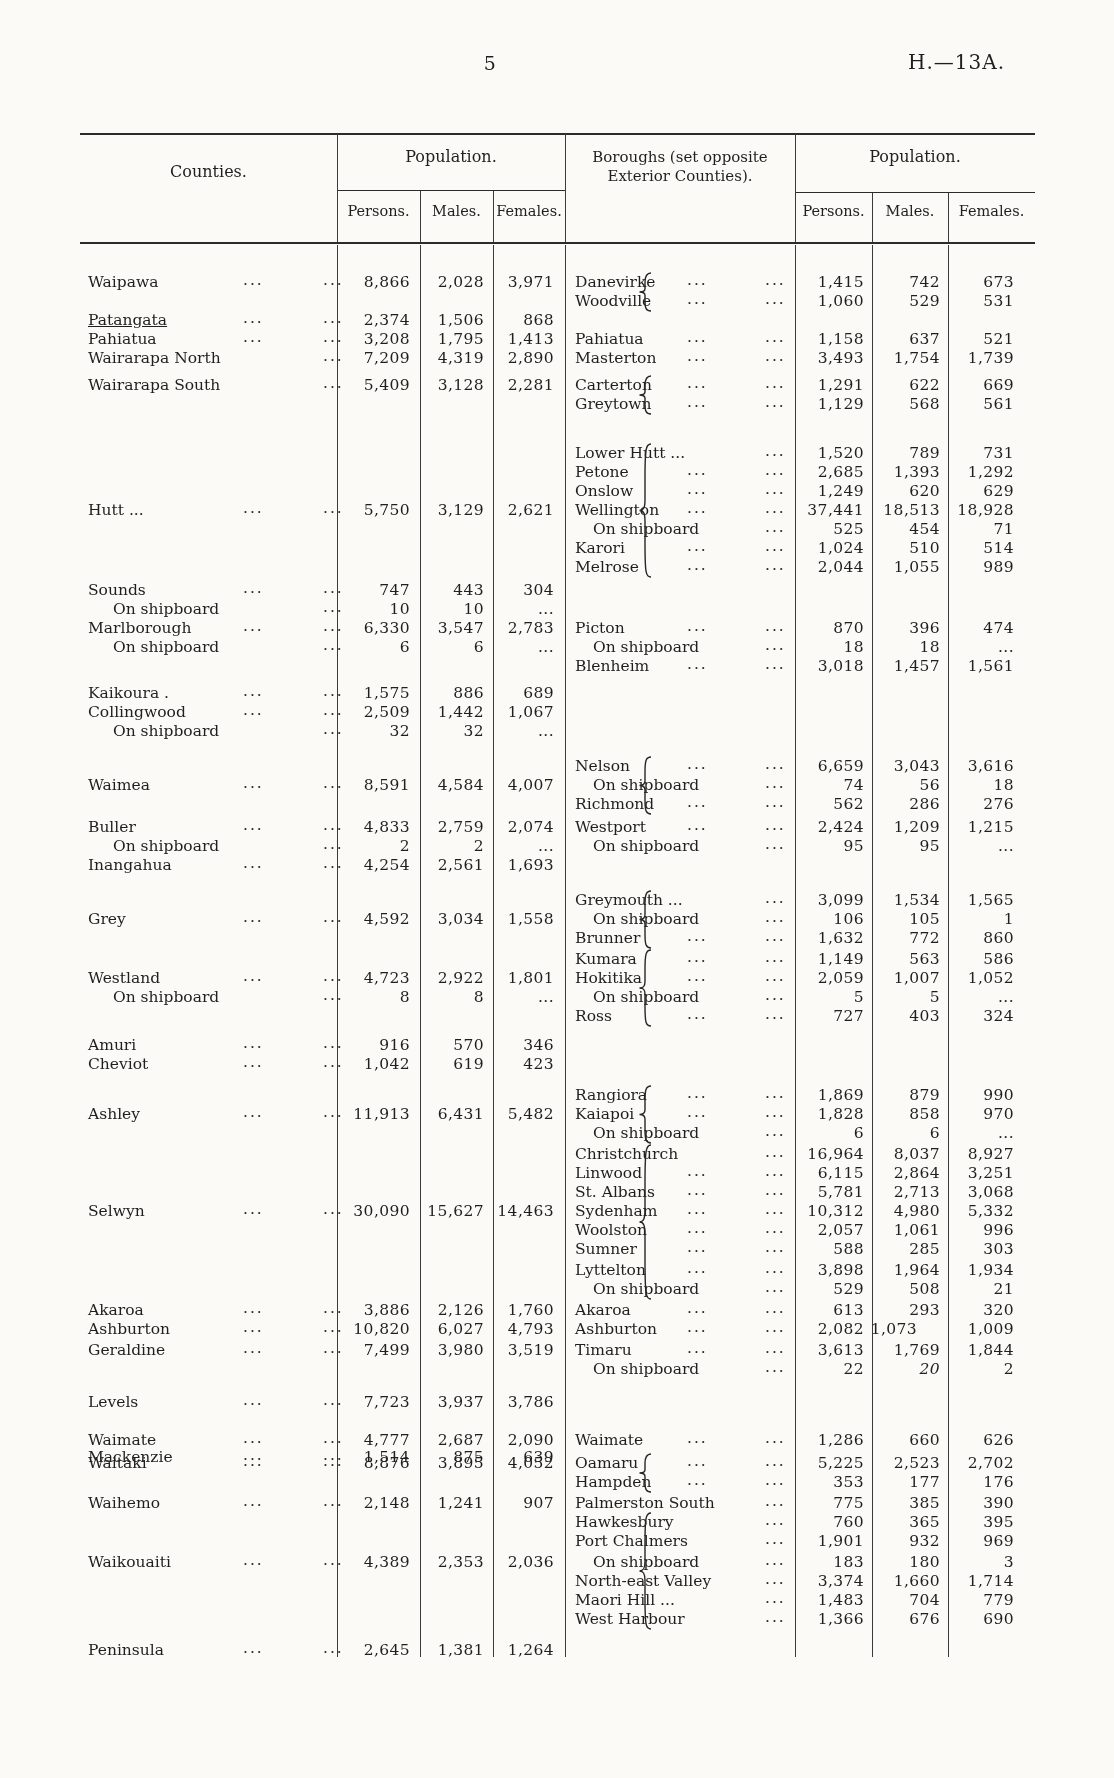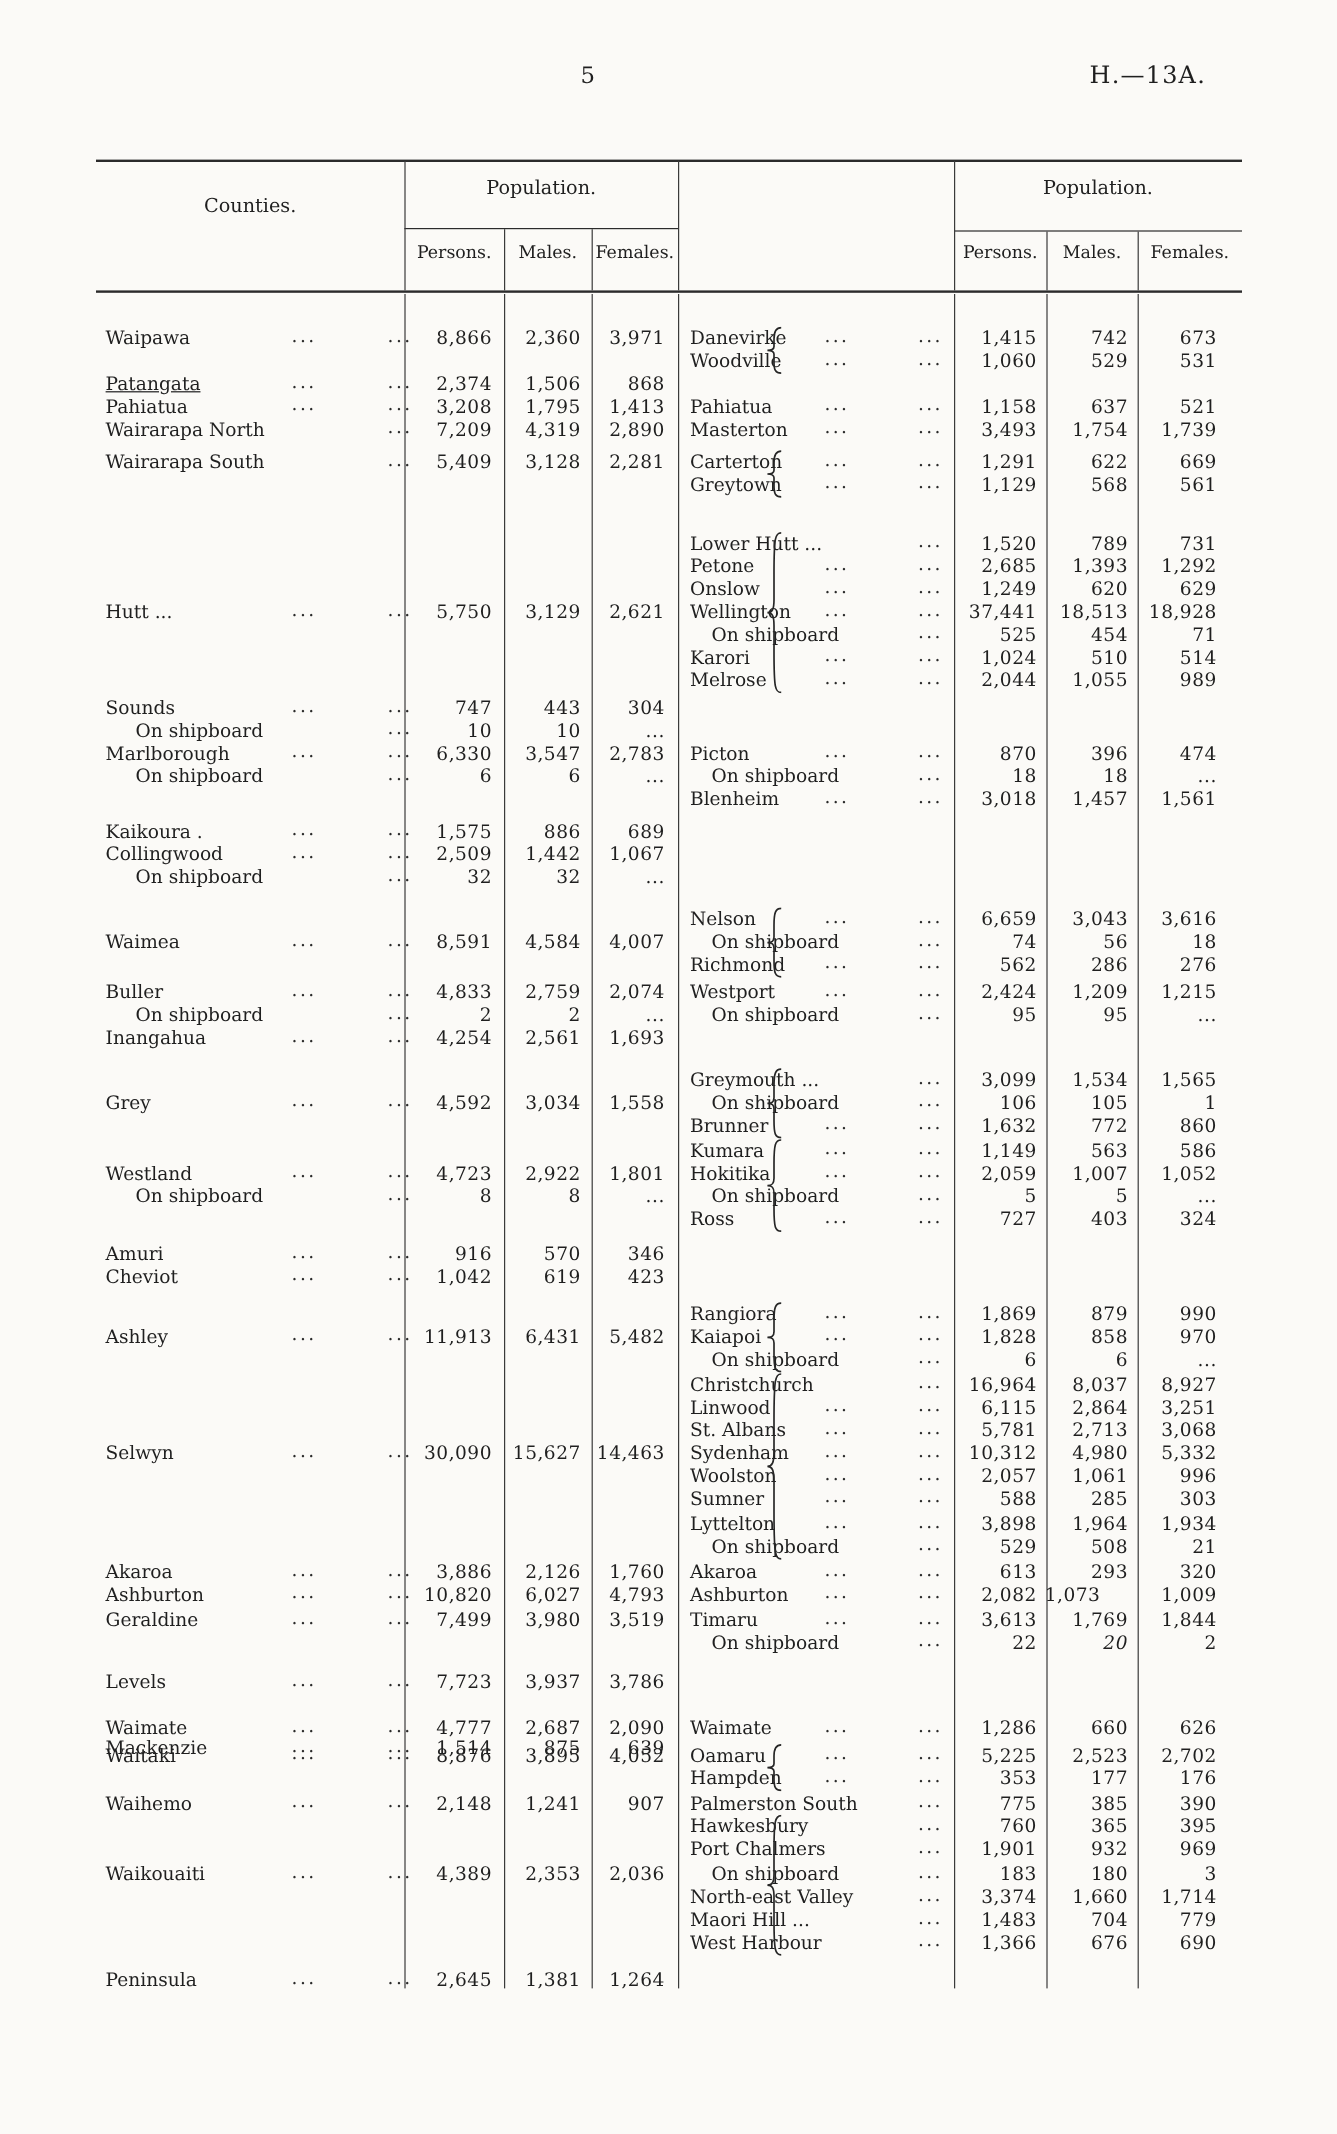--- a/index.html
+++ b/index.html
@@ -45,20 +45,24 @@
   <div class="vline" style="left:337px;top:134px;height:108px;"></div>
   <div class="vline" style="left:565px;top:134px;height:108px;"></div>
   <div class="vline" style="left:795px;top:134px;height:108px;"></div>
   <div class="vline" style="left:420px;top:191px;height:51px;"></div>
   <div class="vline" style="left:493px;top:191px;height:51px;"></div>
   <div class="vline" style="left:872px;top:193px;height:49px;"></div>
   <div class="vline" style="left:948px;top:193px;height:49px;"></div>
 
   <div class="hlabel ctr" style="left:80px;top:162px;width:257px;">Counties.</div>
   <div class="hlabel ctr" style="left:337px;top:147px;width:228px;">Population.</div>
+  <div class="ctr" id="boroughs-header" style="position:absolute;left:565px;top:148px;width:230px;">
+    <div>Boroughs (set opposite</div>
+    <div>Exterior Counties).</div>
+  </div>
   <div class="hlabel ctr" style="left:795px;top:147px;width:240px;">Population.</div>
 
   <div class="sublabel ctr" style="left:337px;top:203px;width:83px;">Persons.</div>
   <div class="sublabel ctr" style="left:420px;top:203px;width:73px;">Males.</div>
   <div class="sublabel ctr" style="left:493px;top:203px;width:72px;">Females.</div>
   <div class="sublabel ctr" style="left:795px;top:203px;width:77px;">Persons.</div>
   <div class="sublabel ctr" style="left:872px;top:203px;width:76px;">Males.</div>
   <div class="sublabel ctr" style="left:948px;top:203px;width:87px;">Females.</div>
 
   <div id="tbody">
@@ -67,21 +71,21 @@
       <div class="vline" style="left: 411px; top: 0px; height: 1412px;"></div>
       <div class="vline" style="left: 483px; top: 0px; height: 1412px;"></div>
       <div class="vline" style="left: 713px; top: 0px; height: 1412px;"></div>
       <div class="vline" style="left: 790px; top: 0px; height: 1412px;"></div>
       <div class="vline" style="left: 866px; top: 0px; height: 1412px;"></div>
       <div class="row" style="top: 28px;">
         <div class="cell" style="left: 6px;">Waipawa</div>
         <span class="dots" style="left: 161px;">...</span>
         <span class="dots" style="left: 241px;">...</span>
         <div class="cell num" style="left: 258px; width: 70px;">8,866</div>
-        <div class="cell num" style="left: 344px; width: 58px;">2,360</div>
+        <div class="cell num" style="left: 344px; width: 58px;">2,028</div>
         <div class="cell num" style="left: 414px; width: 58px;">3,971</div>
         <div class="cell" style="left: 493px;">Danevirke</div>
         <span class="dots" style="left: 605px;">...</span>
         <span class="dots" style="left: 683px;">...</span>
         <div class="cell num" style="left: 716px; width: 66px;">1,415</div>
         <div class="cell num" style="left: 794px; width: 64px;">742</div>
         <div class="cell num" style="left: 870px; width: 62px;">673</div>
       </div>
       <div class="row" style="top: 47px;">
         <div class="cell" style="left: 493px;">Woodville</div>

